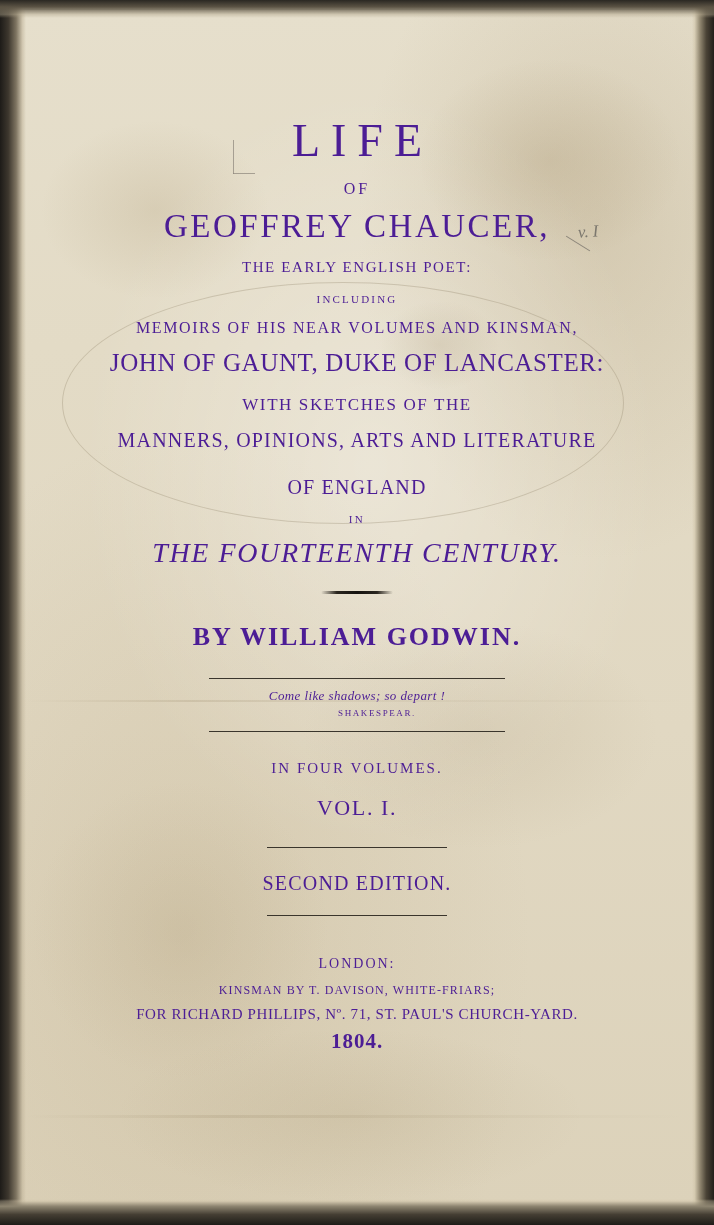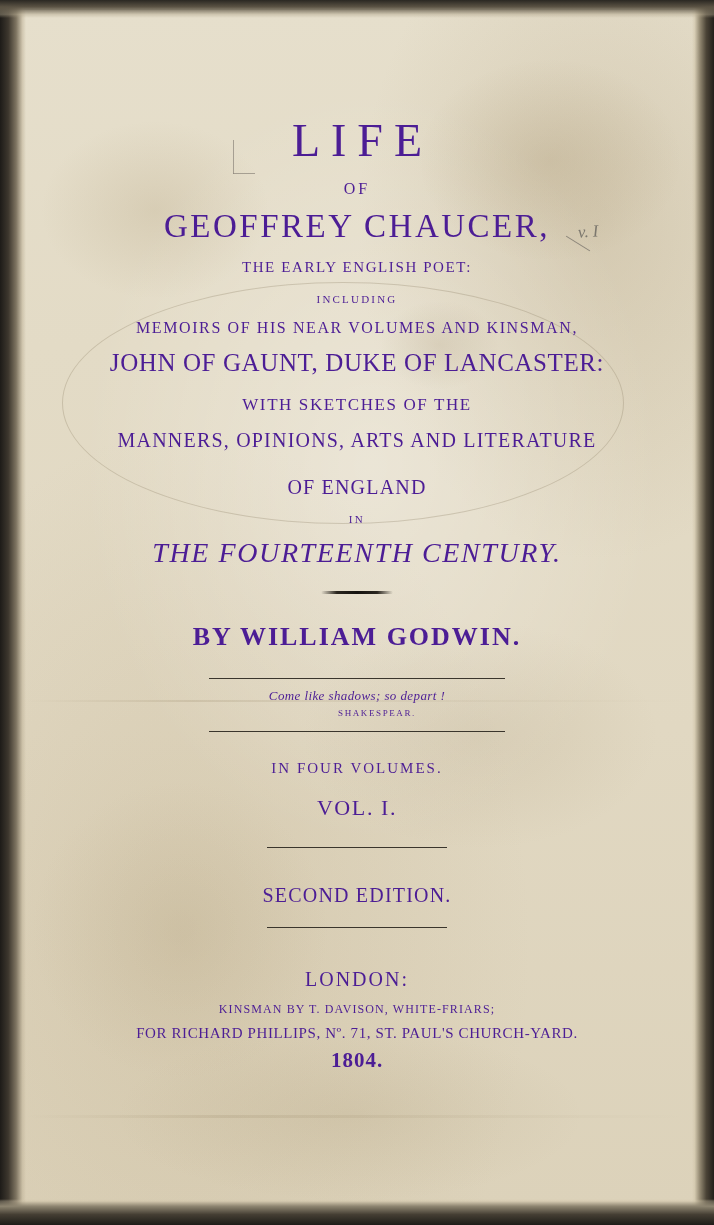--- a/index.html
+++ b/index.html
@@ -190,35 +190,35 @@
   }
 
   .rule-short {
     margin: 26px auto 0;
     width: 180px;
     height: 1px;
     background: #3a352c;
   }
 
   .t-edition {
-    margin-top: 36px;
+    margin-top: 24px;
     font-size: 20px;
     letter-spacing: 1.2px;
   }
 
   .rule-short2 {
     margin: 20px auto 0;
     width: 180px;
     height: 1px;
     background: #3a352c;
   }
 
   .t-london {
     margin-top: 40px;
-    font-size: 20px;
+    font-size: 14px;
     letter-spacing: 2px;
   }
   .t-printer {
     margin-top: 11px;
     font-size: 12px;
     letter-spacing: 1.1px;
   }
   .t-seller {
     margin-top: 8px;
     font-size: 15px;

